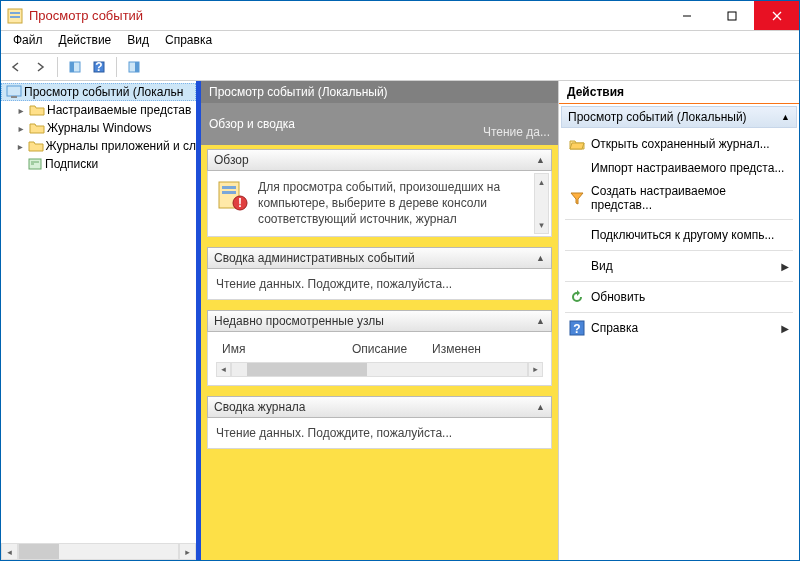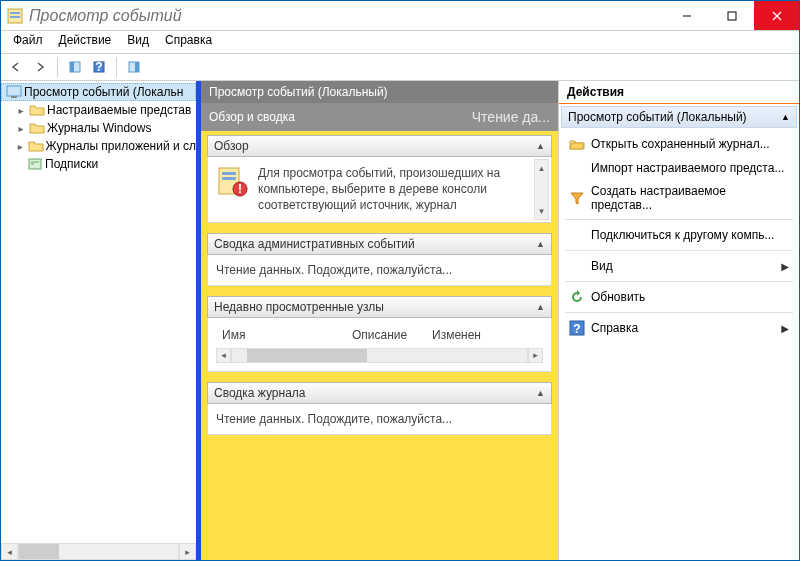--- a/index.html
+++ b/index.html
@@ -1,20 +1,20 @@
 <!DOCTYPE html>
 <html><head>
 <meta charset="utf-8">
 <style>
 * { box-sizing: border-box; margin: 0; padding: 0; font-family: "Segoe UI", Tahoma, sans-serif; font-size: 12px; }
 body { background: #005a9e; display: flex; align-items: center; justify-content: center; height: 100vh; }
 .window { width: 800px; height: 561px; background: #fff; display: flex; flex-direction: column; border: 1px solid #0063b1; }
 .titlebar { height: 30px; background: #fff; display: flex; align-items: center; border-bottom: 1px solid #d0d0d0; }
 .titlebar .icon { width: 16px; height: 16px; margin: 0 6px; }
-.titlebar .title { flex: 1; color: #737373; font-size: 16px; font-style: italic; }
+.titlebar .title { flex: 1; color: #b91c1c; font-size: 13px; }
 .winbtns { display: flex; }
 .winbtn { width: 45px; height: 29px; display: flex; align-items: center; justify-content: center; color: #000; }
 .winbtn.close { background: #e81123; color: #fff; }
 .menubar { height: 22px; display: flex; align-items: flex-start; padding: 0 4px; }
 .menuitem { padding: 2px 8px; cursor: default; }
 .toolbar { height: 28px; border-top: 1px solid #d0d0d0; border-bottom: 1px solid #d0d0d0; display: flex; align-items: center; padding: 0 4px; gap: 2px; }
 .tbtn { width: 22px; height: 22px; display: flex; align-items: center; justify-content: center; border: 1px solid transparent; }
 .tsep { width: 1px; height: 20px; background: #d0d0d0; margin: 0 4px; }
 .body { flex: 1; display: flex; min-height: 0; }
 .tree { width: 200px; border-right: 5px solid #1d4ed8; display: flex; flex-direction: column; background: #fff; }
@@ -23,21 +23,21 @@
 .treerow.sel { background: #cde6f7; border: 1px dotted #7eb4ea; }
 .treerow .exp { width: 12px; text-align: center; color: #666; font-size: 10px; }
 .treerow .ticon { width: 16px; height: 16px; display: flex; align-items: center; justify-content: center; }
 .tree-hscroll { height: 17px; background: #f0f0f0; display: flex; align-items: center; }
 .hscroll-track { flex:1; background:#f0f0f0; height:17px; position:relative; border:1px solid #dedede; }
 .hscroll-thumb { position:absolute; left:0; width:40px; top:0; bottom:0; background:#cdcdcd; }
 .hscroll-btn { width:17px; height:17px; background:#f0f0f0; display:flex; align-items:center; justify-content:center; font-size:9px; color:#606060; border:1px solid #dedede; }
 .center { flex: 1; display: flex; flex-direction: column; background: #fff; border-right: 1px solid #d0d0d0; min-width: 0; }
 .center-head { background: #808080; color: #fff; padding: 4px 8px; font-size: 13px; display:flex; }
 .center-sub { background: #909090; color: #fff; padding: 6px 8px; font-size: 16px; display: flex; align-items: center; }
-.center-sub .reading { margin-left: auto; font-size: 14px; color: #e8e8e8; }
+.center-sub .reading { margin-left: auto; font-size: 12px; color: #e8e8e8; margin-top: 16px; }
 .center-body { flex:1; overflow-y: auto; background: #fde047; padding: 0; }
 .section { margin: 4px 6px 10px 6px; }
 .section-hd { background: linear-gradient(#fdfdfd,#e4e4e4); border: 1px solid #b8b8b8; height: 22px; display: flex; align-items: center; padding: 0 6px; color: #333; }
 .section-hd .chev { margin-left: auto; font-size: 9px; color:#555; }
 .section-bd { border: 1px solid #d7d7d7; border-top:none; padding: 8px; background: #fff; color:#444; position:relative; }
 .overview { display:flex; gap:10px; }
 .ov-icon { width:32px; height:32px; flex-shrink:0; }
 .ov-text { line-height: 1.35; }
 .vscroll { position:absolute; right:2px; top:2px; bottom:2px; width:15px; background:#f0f0f0; border:1px solid #dedede; }
 .vscroll .up,.vscroll .dn{height:15px; display:flex; align-items:center; justify-content:center; font-size:9px; color:#606060;}

